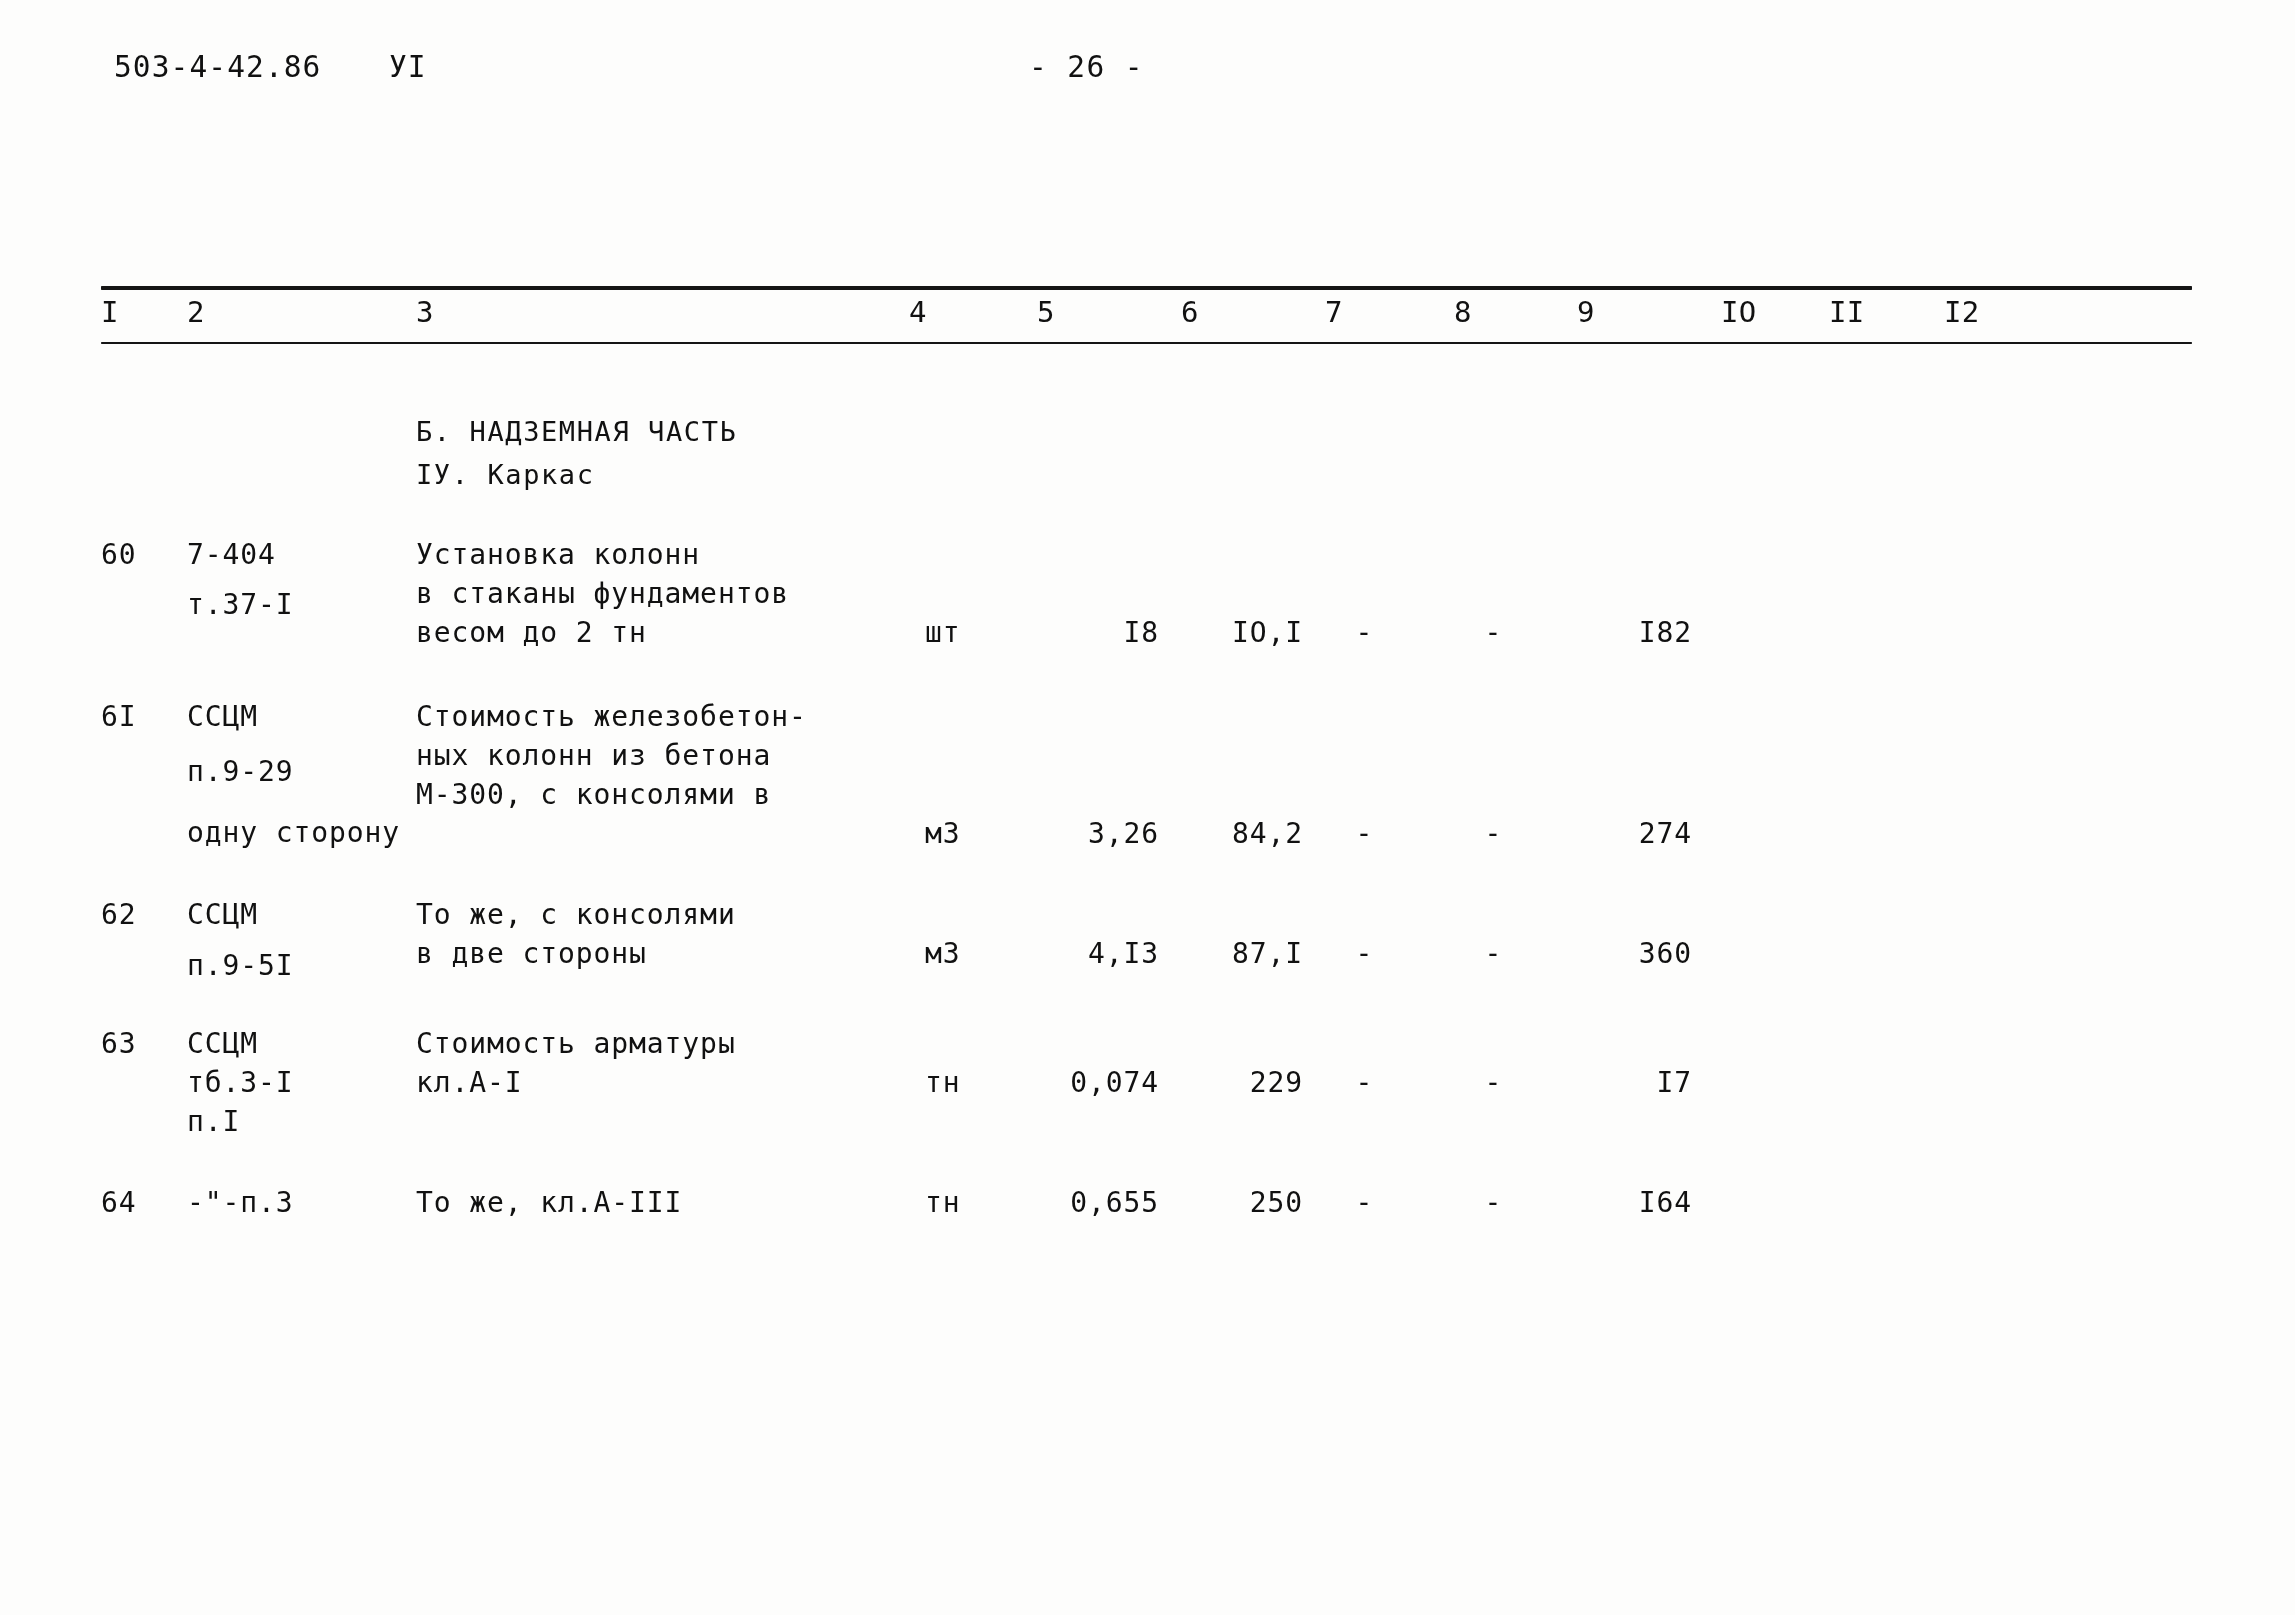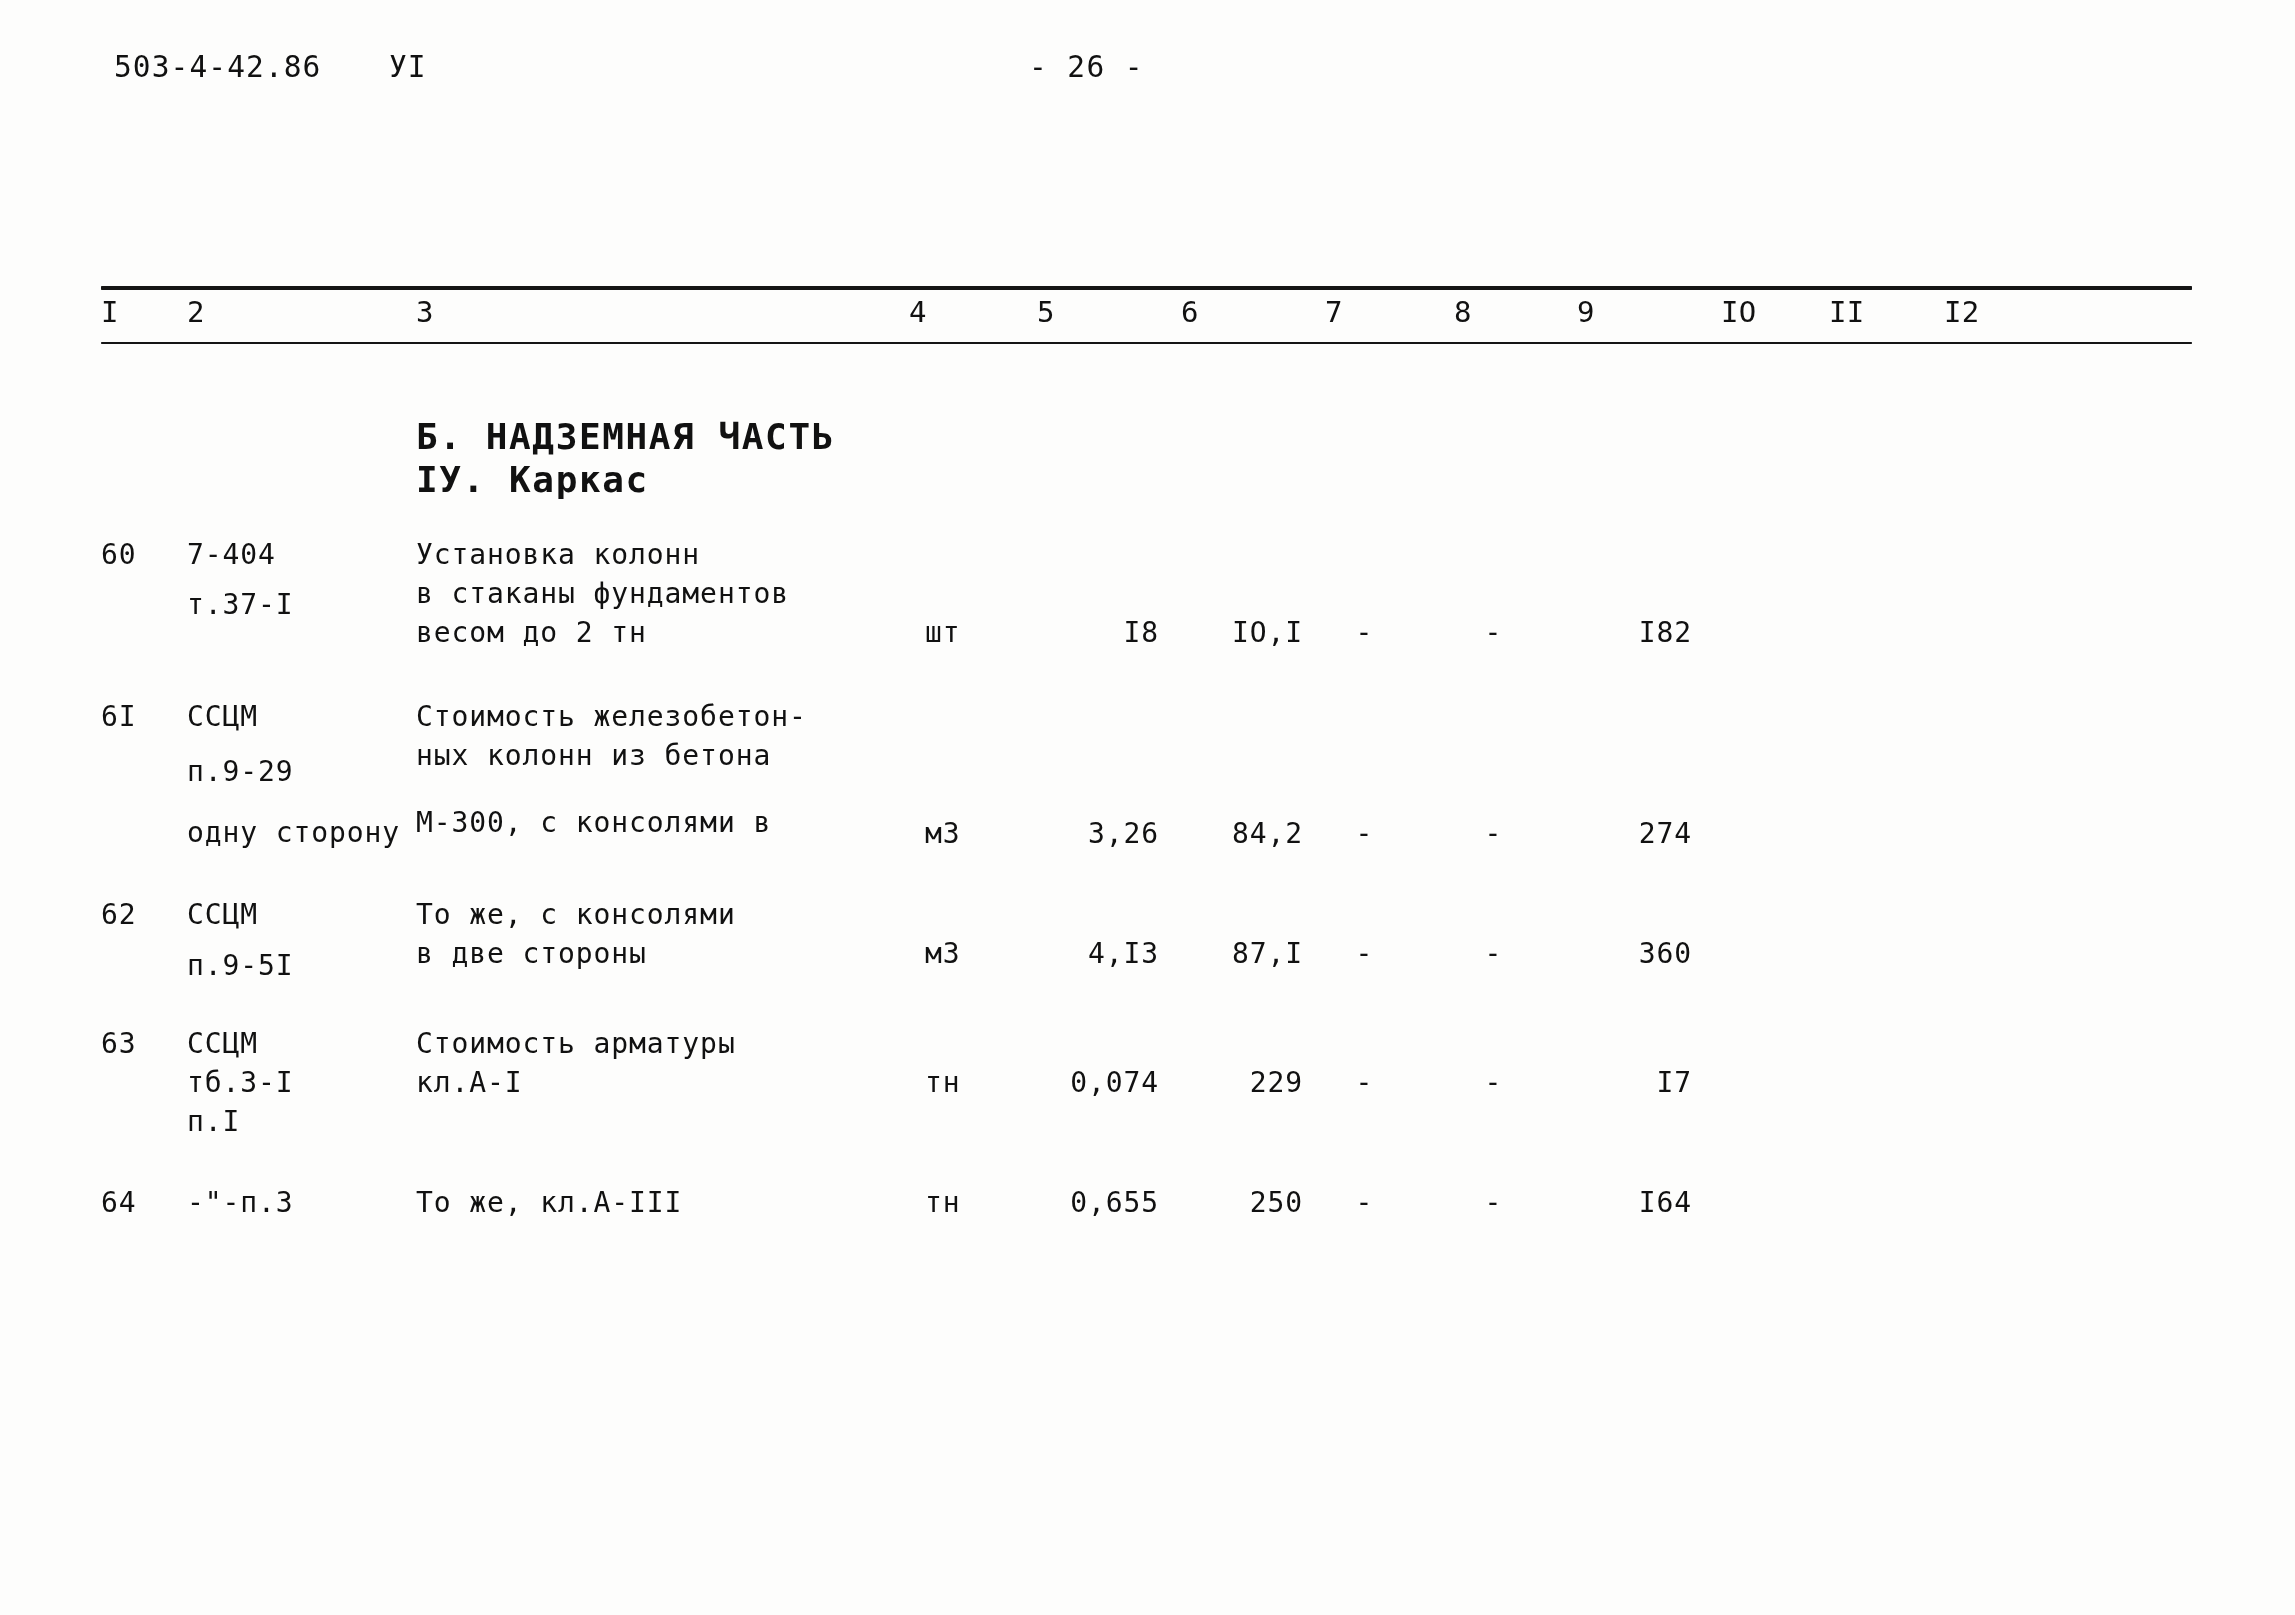--- a/index.html
+++ b/index.html
@@ -81,24 +81,23 @@
 
   
   .tbody {
     position: relative;
     width: 2091px;
     height: 1123px;
   }
 
   .section-title {
     position: absolute;
-    font-size: 36px;
+    font-size: 27px;
     letter-spacing: 1.6px;
     white-space: pre;
-    font-weight: bold;
   }
 
   .row {
     position: absolute;
     left: 0;
     width: 100%;
   }
   .cell {
     position: absolute;
     font-size: 28px;
@@ -169,21 +168,21 @@
           <div class="cell c-7" style="top: 78px;">-</div>
           <div class="cell c-8" style="top: 78px;">-</div>
           <div class="cell c-9" style="top: 78px;">I82</div>
         </div>
         <div class="row" style="top: 353px;">
           <div class="cell c-num" style="top: 0px;">6I</div>
           <div class="cell c-code" style="top: 0px;">ССЦМ</div>
           <div class="cell c-code" style="top: 39px; margin-top: 16px;">п.9-29</div>
           <div class="cell c-desc" style="top: 0px;">Стоимость железобетон-</div>
           <div class="cell c-desc" style="top: 39px;">ных колонн из бетона</div>
-          <div class="cell c-desc" style="top: 78px; margin-top: 28px;">М-300, с консолями в</div>
+          <div class="cell c-desc" style="top: 78px;">М-300, с консолями в</div>
           <div class="cell c-unit" style="top: 117px;">м3</div>
           <div class="cell c-qty" style="top: 117px;">3,26</div>
           <div class="cell c-price" style="top: 117px;">84,2</div>
           <div class="cell c-7" style="top: 117px;">-</div>
           <div class="cell c-8" style="top: 117px;">-</div>
           <div class="cell c-9" style="top: 117px;">274</div>
         </div>
         <div class="overflow-line" style="left: 86px; top: 469px;">одну сторону</div>
         <div class="row" style="top: 551px;">
           <div class="cell c-num" style="top: 0px;">62</div>

